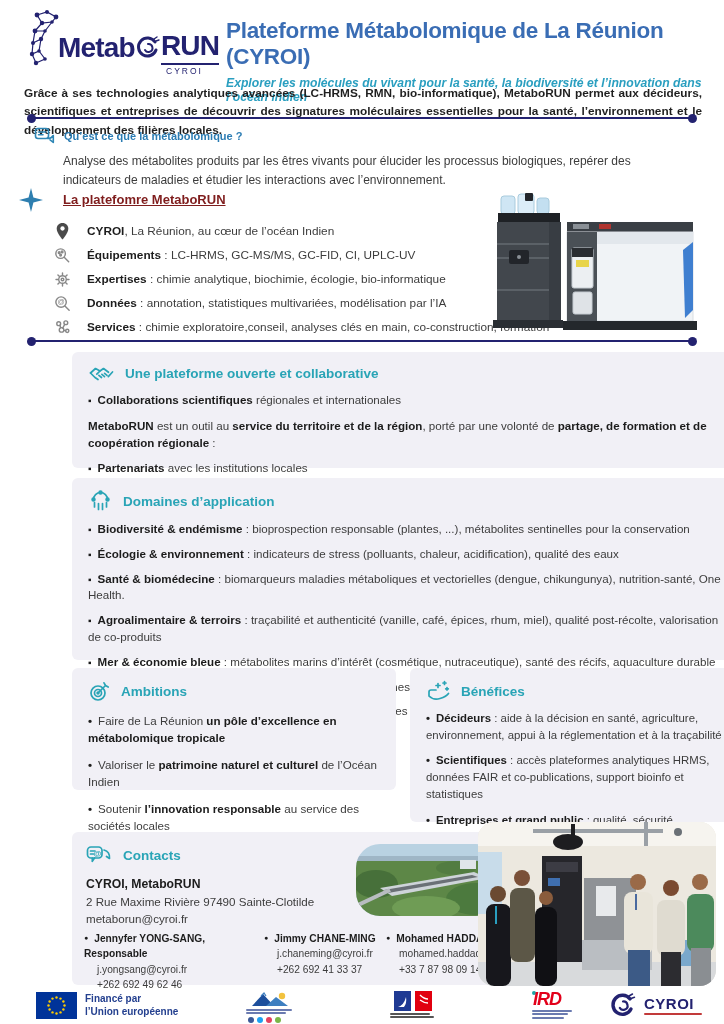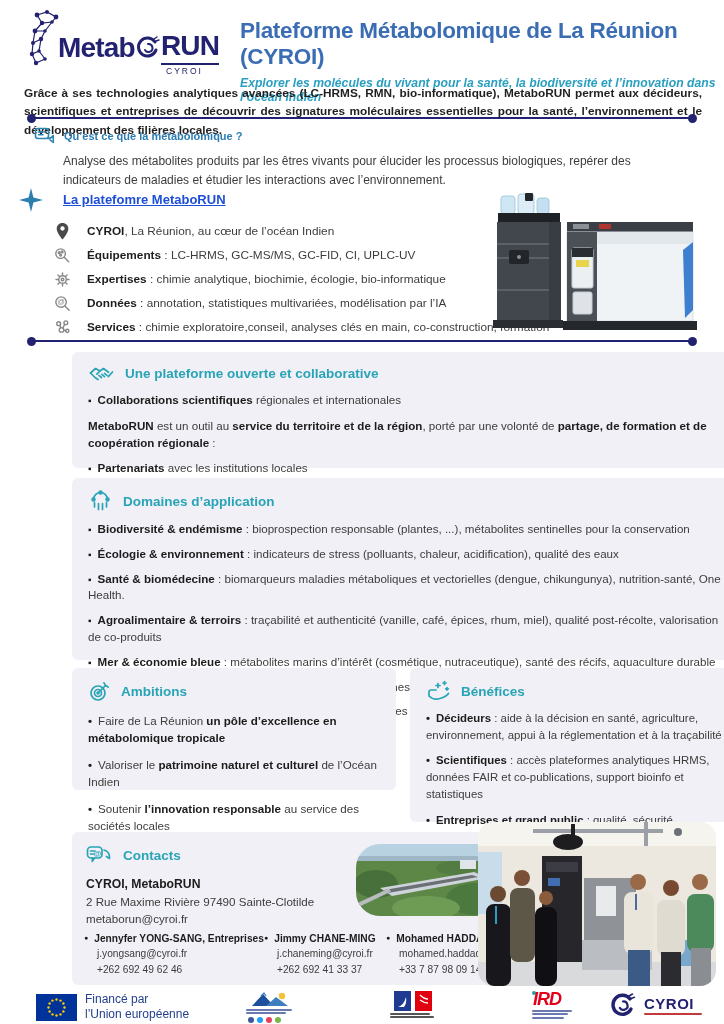--- a/index.html
+++ b/index.html
@@ -7,40 +7,40 @@
           font-family:"Liberation Sans", sans-serif; overflow:hidden; color:#3c3c3c; }
 
   
   .logo-block { position:absolute; left:28px; top:6px; width:200px; height:74px; }
   .logo-net { position:absolute; left:0; top:2px; }
   .logo-text { position:absolute; left:30px; top:24px; font-size:28px; font-weight:700;
                color:#232270; letter-spacing:-0.8px; white-space:nowrap; display:flex; align-items:center; }
   .logo-run { border-bottom:2.5px solid #232270; padding-bottom:1px; }
   .logo-o { display:inline-flex; margin:0 1px; }
   .logo-sub { position:absolute; left:138px; top:60px; font-size:8.5px; letter-spacing:2px; color:#232270; }
-  .title-block { position:absolute; left:240px; top:18px; width:482px; }
+  .title-block { position:absolute; left:226px; top:18px; width:482px; }
   .page-title { font-size:22.5px; font-weight:600; color:#3a6db4; letter-spacing:-0.3px; }
   .page-subtitle { margin-top:6px; font-size:12.2px; font-weight:600; font-style:italic; color:#2a9fc0; }
   .intro { position:absolute; left:24px; top:84px; width:678px; font-size:11.8px; font-weight:700;
            color:#1f1f1f; line-height:1.55; text-align:justify; }
 
   
   .divider { position:absolute; left:30px; width:664px; height:2.4px; background:#232270; border-radius:2px; }
   .divider::before,.divider::after { content:""; position:absolute; top:-3px; width:9px; height:9px;
            border-radius:50%; background:#232270; }
   .divider::before { left:-3px; } .divider::after { right:-3px; }
   .d1 { top:117px; } .d2 { top:340px; }
 
   
   .sec1-heading { position:absolute; left:34px; top:126px; display:flex; align-items:center; gap:9px; }
   .sec1-heading .ht { font-size:11px; font-weight:700; color:#2b7cb3; }
   .sec1-body { position:absolute; left:63px; top:152px; width:602px; font-size:12px; line-height:1.6; }
   .platform-star { position:absolute; left:17px; top:186px; }
   .platform-title { position:absolute; left:63px; top:192px; font-size:13px; font-weight:700;
-                    color:#1d4ed8; text-decoration:underline; }
+                    color:#7f1d1d; text-decoration:underline; }
   .facts { position:absolute; left:52px; top:219px; }
   .fact { display:flex; align-items:center; gap:15px; height:24px; }
   .fact .ficon { width:20px; display:flex; justify-content:center; }
   .fact-text { font-size:11.8px; color:#3c3c3c; white-space:nowrap; }
   .fact-text b { color:#1c1c1c; }
   .instrument { position:absolute; left:487px; top:192px; }
 
   
   .card { position:absolute; background:#f1f0f6; border-radius:6px; box-sizing:border-box; padding:12px 16px;margin-left:44px; }
   .card-head { display:flex; align-items:center; gap:10px; }
@@ -69,21 +69,21 @@
   .person { font-size:10.2px; line-height:1.5; }
   .person .pname { font-weight:700; color:#1c1c1c; }
   .person .pname::before { content:"●"; font-size:7px; vertical-align:2px; margin-right:6px; color:#1c1c1c; }
   .person div:not(.pname) { padding-left:13px; color:#3c3c3c; }
   .p1 { width:180px; } .p2 { width:122px; } .p3 { width:128px; }
   .team-photo { position:absolute; left:478px; top:822px; width:238px; height:164px; border-radius:16px;
                 overflow:hidden; }
 
   
   .footer-item { position:absolute; display:flex; align-items:center; gap:8px; }
-  .eu-text { font-size:12px; font-weight:400; color:#24408f; line-height:1.25; }
+  .eu-text { font-size:10px; font-weight:700; color:#24408f; line-height:1.25; }
   .micro-bars div { height:2px; background:#6a7ab0; margin-top:1.6px; border-radius:1px; }
   .ird-wrap { display:flex; flex-direction:column; align-items:flex-start; }
   .ird-text { font-size:18px; font-weight:800; font-style:italic; color:#e2001a; letter-spacing:-1px; line-height:1; }
   .ird-dot { display:inline-block; width:4px; height:4px; border-radius:50%; background:#1aa5a5; vertical-align:10px; margin-right:-3px; }
   .cyroi-text { font-size:15px; font-weight:700; color:#232270; letter-spacing:0.5px; line-height:1; }
   .cyroi-bar { height:2px; width:58px; background:#c23a3a; margin-top:2px; border-radius:1px; }
 
   svg { display:block; }
   .tlk { fill:none; stroke:#29a4b6; stroke-width:1.7; stroke-linecap:round; stroke-linejoin:round; }
   .tk  { fill:none; stroke:#2e86b5; stroke-width:1.6; stroke-linecap:round; stroke-linejoin:round; }
@@ -345,21 +345,21 @@
         <ellipse cx="100" cy="24" rx="20" ry="7" fill="#527c41"></ellipse>
         <polygon points="24,44 118,28 132,34 36,52" fill="#ced4d9"></polygon>
         <polygon points="28,46 116,31 122,33 32,49" fill="#6a7076"></polygon>
         <rect x="104" y="16" width="16" height="9" fill="#e0e5e9"></rect>
         <path d="M0 62 L34 46" stroke="#b8bcc0" stroke-width="4" fill="none"></path>
       </svg>
     </div>
 
     <div class="people-row">
       <div class="person p1">
-        <div class="pname">Jennyfer YONG-SANG, Entreprises</div>
+        <div class="pname">Jennyfer YONG-SANG, Responsable</div>
         <div>j.yongsang@cyroi.fr</div>
         <div>+262 692 49 62 46</div>
       </div>
       <div class="person p2">
         <div class="pname">Jimmy CHANE-MING</div>
         <div>j.chaneming@cyroi.fr</div>
         <div>+262 692 41 33 37</div>
       </div>
       <div class="person p3">
         <div class="pname">Mohamed HADDAD</div>

